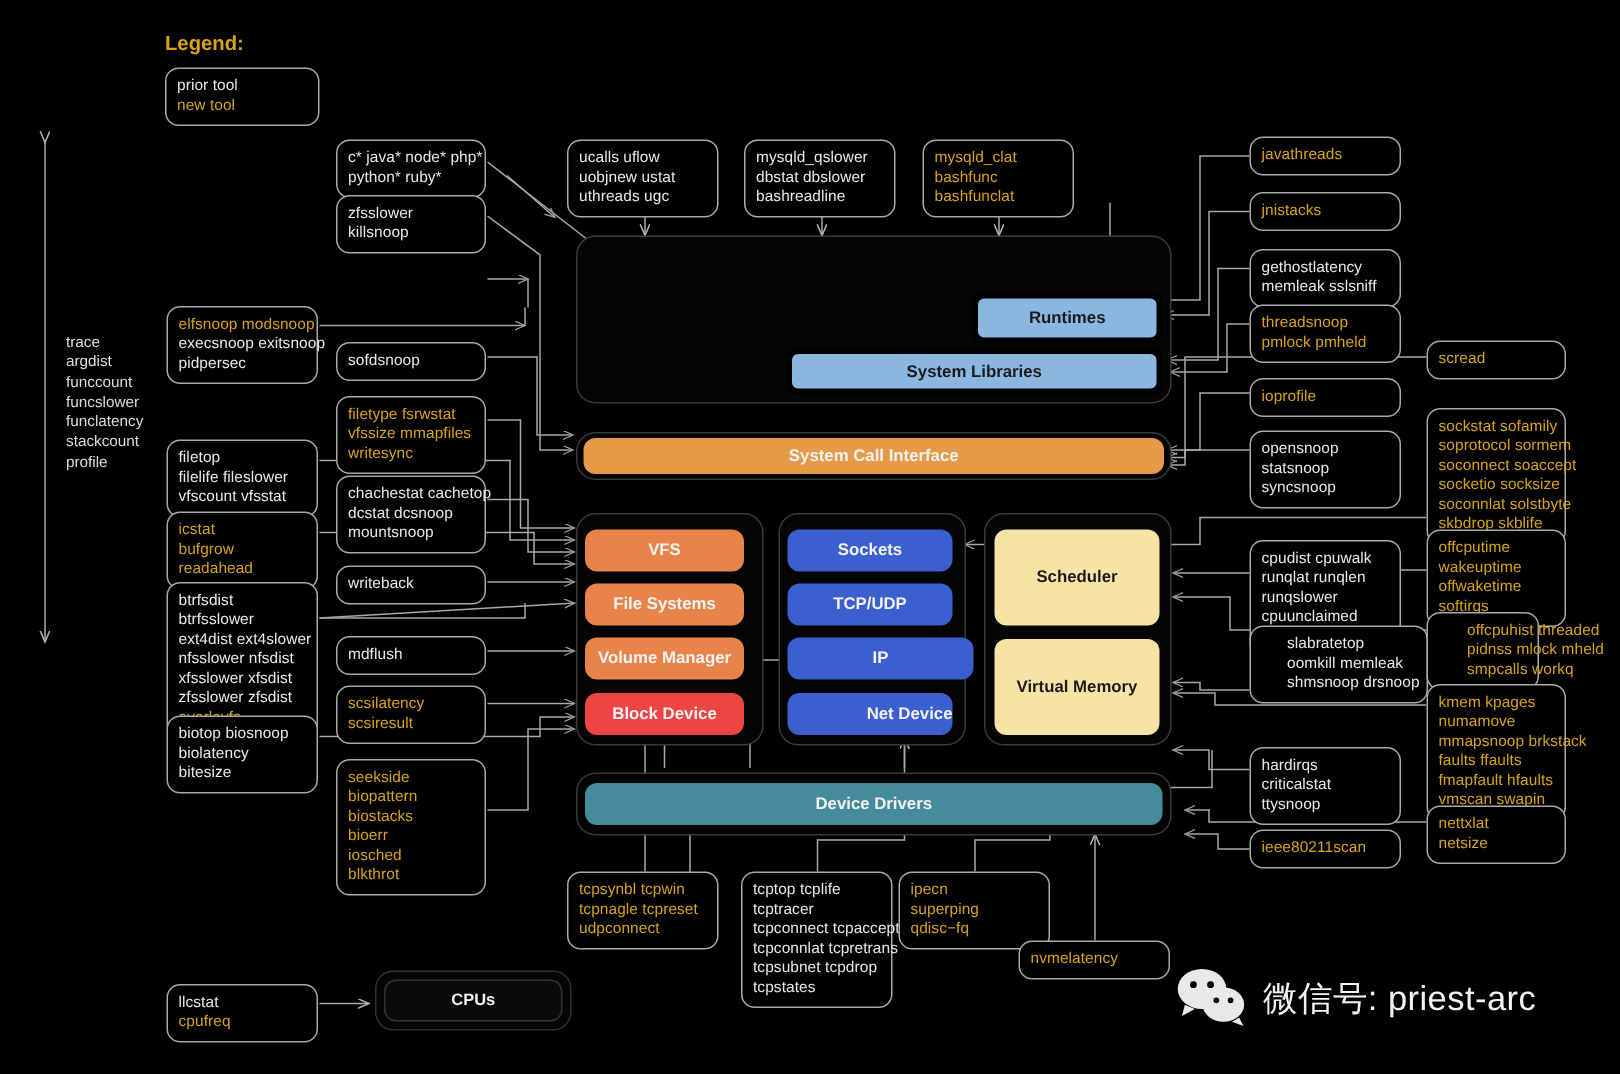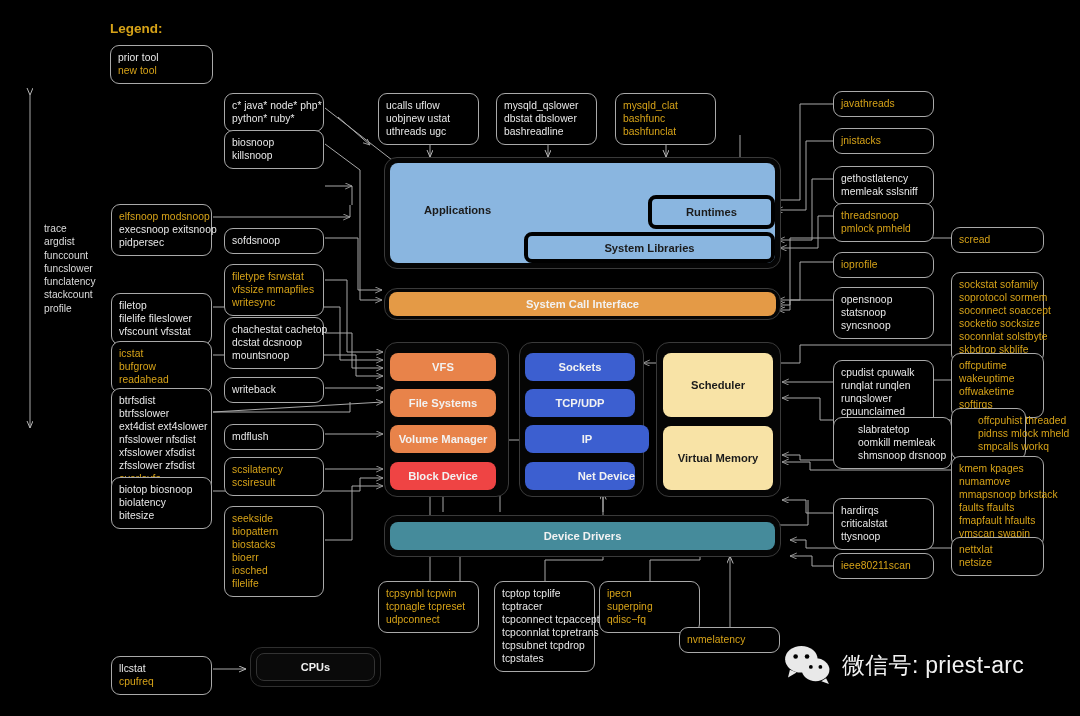--- a/index.html
+++ b/index.html
@@ -185,23 +185,20 @@
       <div>trace</div>
       <div>argdist</div>
       <div>funccount</div>
       <div>funcslower</div>
       <div>funclatency</div>
       <div>stackcount</div>
       <div>profile</div>
     </div>
 
   <div class="grp" style="left:384px; top:157px; width:397px; height:112px;"></div>
-  <div class="blk" style="left:390px; top:163px; width:385px; height:100px; background:#8AB6E0;">
-    <span style="position:absolute; left:34px; top:41px; font-weight:bold;">Applications</span>
-  </div>
   <div class="blk" style="left:648px; top:195px; width:127px; height:34px; background:#8AB6E0; border:4px solid #000;">
     <span>Runtimes</span>
   </div>
   <div class="blk" style="left:524px; top:232px; width:251px; height:31px; background:#8AB6E0; border:4px solid #000;">
     <span>System Libraries</span>
   </div>
 
   <div class="grp" style="left:384px; top:288px; width:397px; height:32px;"></div>
   <div class="blk lt" style="left:389px; top:292px; width:387px; height:24px; background:#E49A46;">
     <span>System Call Interface</span>
@@ -269,21 +266,21 @@
 
 <div class="tbox" style="left: 110px; top: 45px; width: 103px;">
       <div class="w">prior tool</div>
       <div class="y">new tool</div>
     </div>
     <div class="tbox" style="left: 224px; top: 93px; width: 100px;">
       <div class="w">c* java* node* php*</div>
       <div class="w">python* ruby*</div>
     </div>
     <div class="tbox" style="left: 224px; top: 130px; width: 100px;">
-      <div class="w">biosnoop</div>
+      <div class="w">zfsslower</div>
       <div class="w">killsnoop</div>
     </div>
     <div class="tbox" style="left: 224px; top: 228px; width: 100px;">
       <div class="w">sofdsnoop</div>
     </div>
     <div class="tbox" style="left: 224px; top: 264px; width: 100px;">
       <div class="y">filetype fsrwstat</div>
       <div class="y">vfssize mmapfiles</div>
       <div class="y">writesync</div>
     </div>
@@ -301,21 +298,21 @@
     <div class="tbox" style="left: 224px; top: 457px; width: 100px;">
       <div class="y">scsilatency</div>
       <div class="y">scsiresult</div>
     </div>
     <div class="tbox" style="left: 224px; top: 506px; width: 100px;">
       <div class="y">seekside</div>
       <div class="y">biopattern</div>
       <div class="y">biostacks</div>
       <div class="y">bioerr</div>
       <div class="y">iosched</div>
-      <div class="y">filelife</div>
+      <div class="y">blkthrot</div>
     </div>
     <div class="tbox" style="left: 111px; top: 204px; width: 101px;">
       <div class="y">elfsnoop modsnoop</div>
       <div class="w">execsnoop exitsnoop</div>
       <div class="w">pidpersec</div>
     </div>
     <div class="tbox" style="left: 111px; top: 293px; width: 101px;">
       <div class="w">filetop</div>
       <div class="w">filelife fileslower</div>
       <div class="w">vfscount vfsstat</div>

